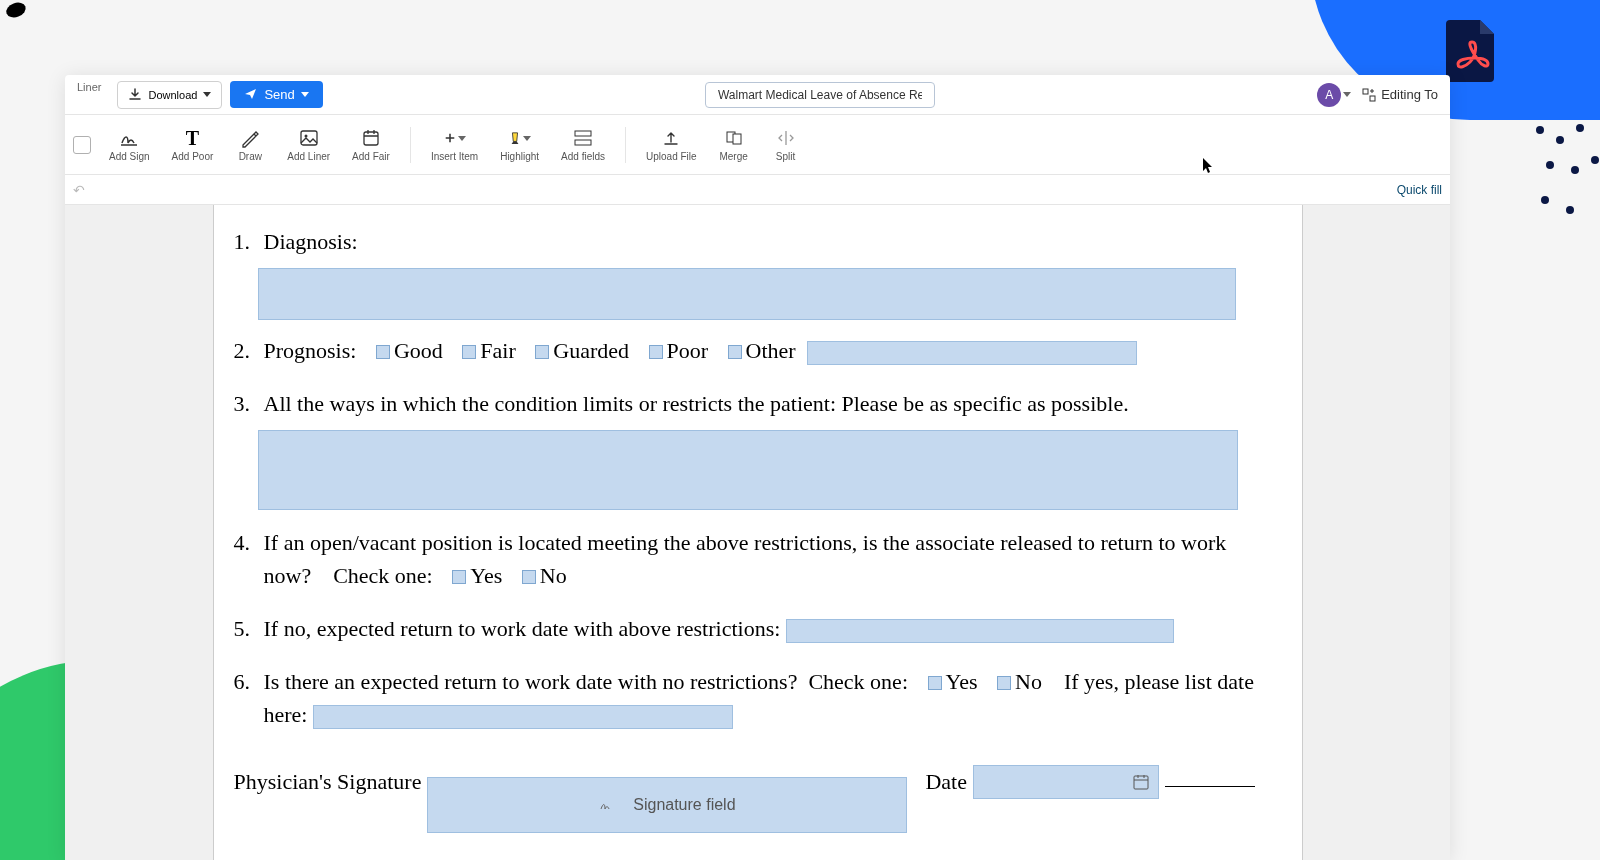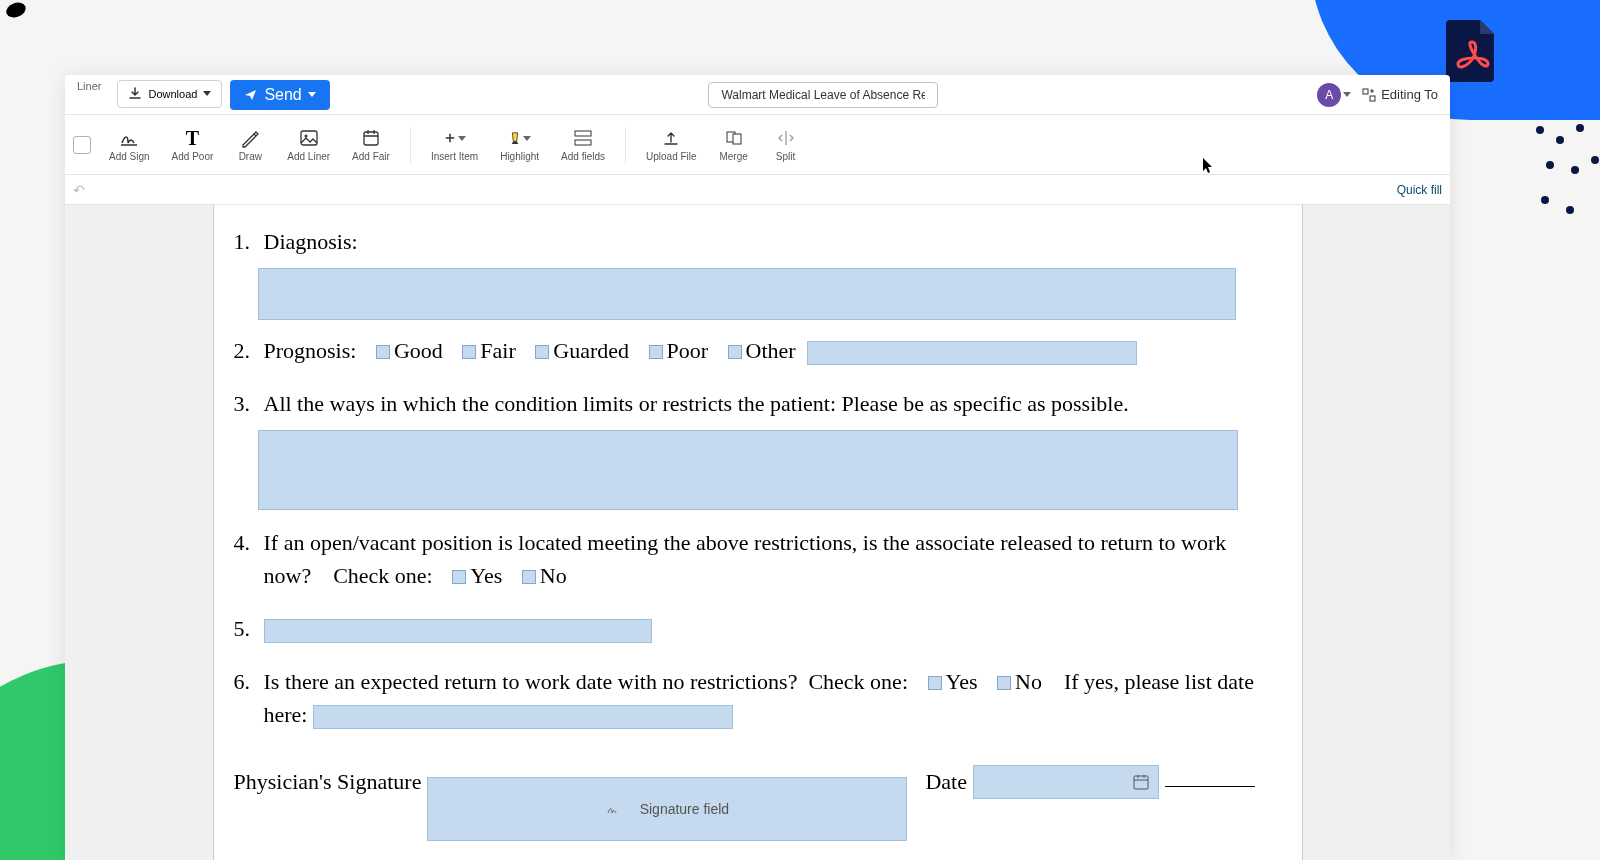--- a/index.html
+++ b/index.html
@@ -51,21 +51,21 @@
 .top-left { display: flex; align-items: flex-start; gap: 8px; }
 .liner-label { font-size: 11px; color: #666; margin-right: 8px; }
 .download-btn {
   display: flex; align-items: center; gap: 6px;
   padding: 6px 10px; border: 1px solid #d0d0d0; border-radius: 4px;
   background: #fff; font-size: 11px; cursor: pointer;
 }
 .send-btn {
   display: flex; align-items: center; gap: 6px;
   padding: 6px 14px; border: none; border-radius: 4px;
-  background: #1976f2; color: #fff; font-size: 16px; cursor: pointer;
+  background: #1976f2; color: #fff; font-size: 13px; cursor: pointer;
 }
 .doc-title-wrap { flex: 1; display: flex; justify-content: center; }
 .doc-title {
   padding: 5px 12px; border: 1px solid #b8c5d6; border-radius: 4px;
   font-size: 12px; color: #333; min-width: 230px; text-align: center;
   background: #fff;
 }
 .top-right { display: flex; align-items: center; gap: 10px; }
 .avatar {
   width: 24px; height: 24px; border-radius: 50%;
@@ -136,25 +136,25 @@
   display: inline-block; width: 14px; height: 14px;
   border: 1px solid #7fa7d0; background: #c5d9ef;
   vertical-align: middle; margin: 0 4px 2px 14px;
 }
 .cb:first-of-type { margin-left: 14px; }
 .sig-row { 
   display:flex; align-items:flex-start; gap:6px;
   margin-top: 34px;
 }
 .sig-field {
-  width: 480px; height: 64px;
+  width: 480px; height: 56px;
   background: #c5d9ef; border: 1px solid #9fbfe0;
   display: flex; align-items: center; justify-content: center;
   gap: 20px; font-family: -apple-system, sans-serif;
-  font-size: 14px; color: #555;
+  font-size: 16px; color: #555;
   position: relative; top: 12px;
 }
 .date-field {
   width: 186px; height: 34px;
   background: #c5d9ef; border: 1px solid #9fbfe0;
   display: flex; align-items: center; justify-content: flex-end;
   padding-right: 8px;
 }
 .underline {
   display:inline-block; border-bottom: 1px solid #000; height: 22px;
@@ -407,20 +407,21 @@
           <div class="q-body">
             <span>If an open/vacant position is located meeting the above restrictions, is the associate released to return to work now?&nbsp;&nbsp;&nbsp;&nbsp;Check one:</span>
             <span class="cb"></span><span>Yes</span>
             <span class="cb"></span><span>No</span>
           </div>
         </div>
 
         <div class="q-row" style="margin-top:20px">
           <span class="q-num">5.</span>
           <div class="q-body">
+            <span>If no, expected return to work date with above restrictions:</span>
             <span class="text-field field-return-date"></span>
           </div>
         </div>
 
         <div class="q-row" style="margin-top:20px">
           <span class="q-num">6.</span>
           <div class="q-body">
             <span>Is there an expected return to work date with no restrictions?&nbsp;&nbsp;Check one:</span>
             <span class="cb"></span><span>Yes</span>
             <span class="cb"></span><span>No</span>

